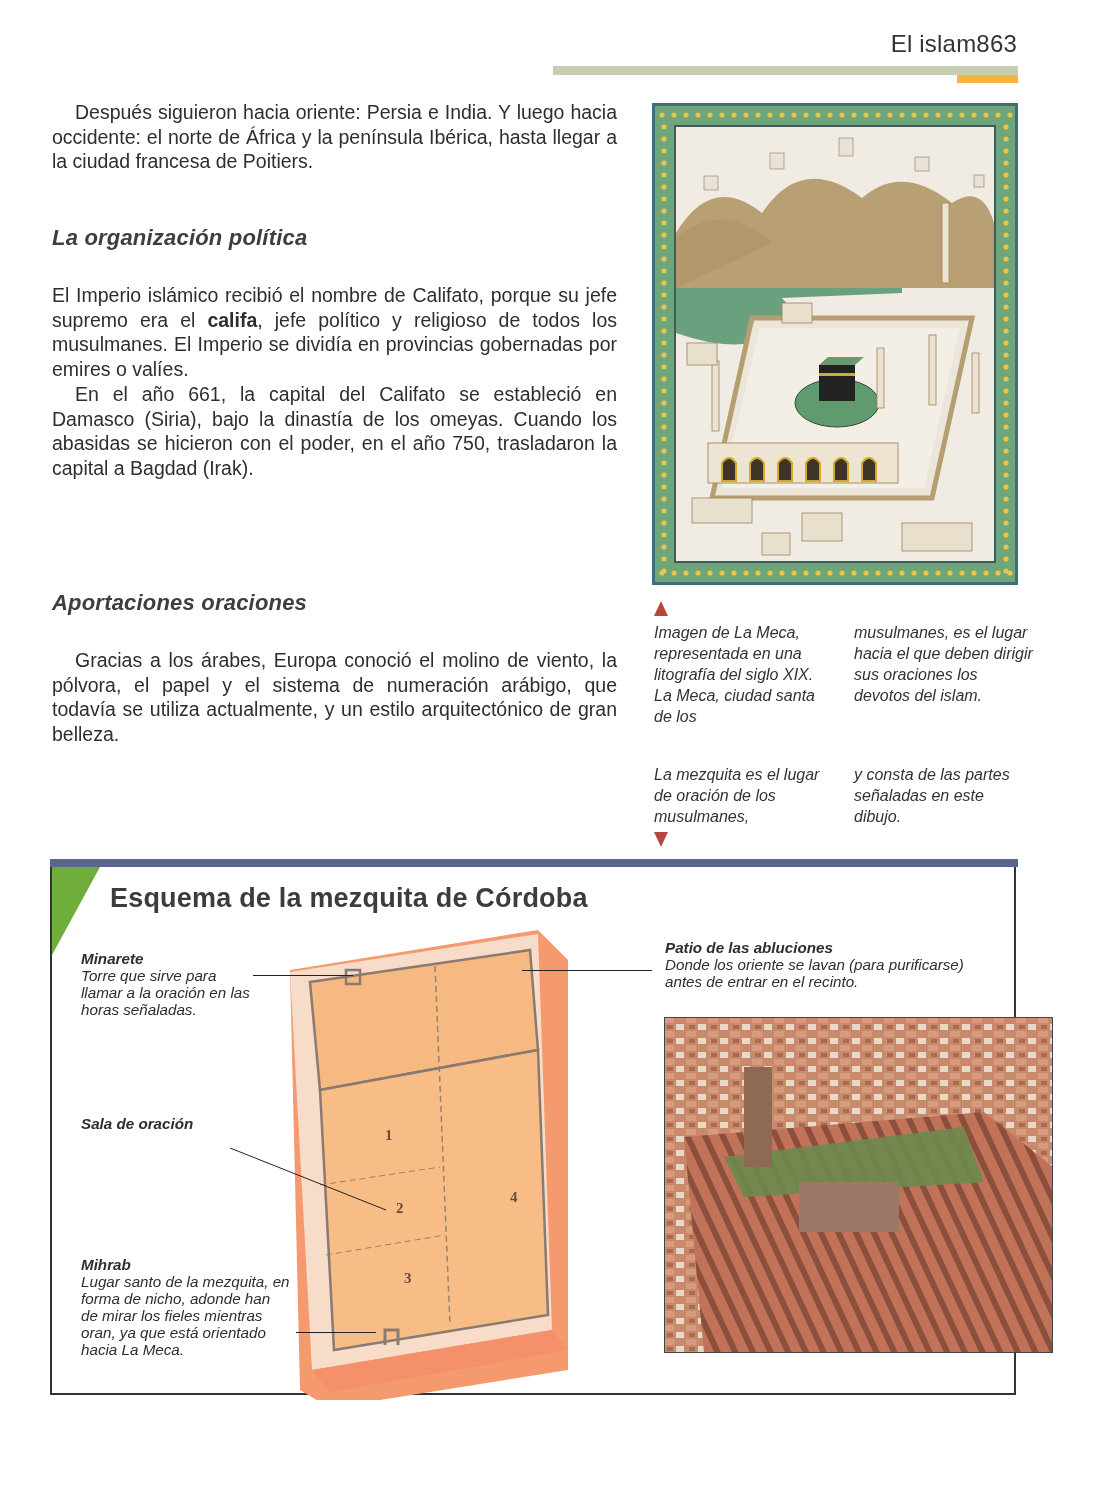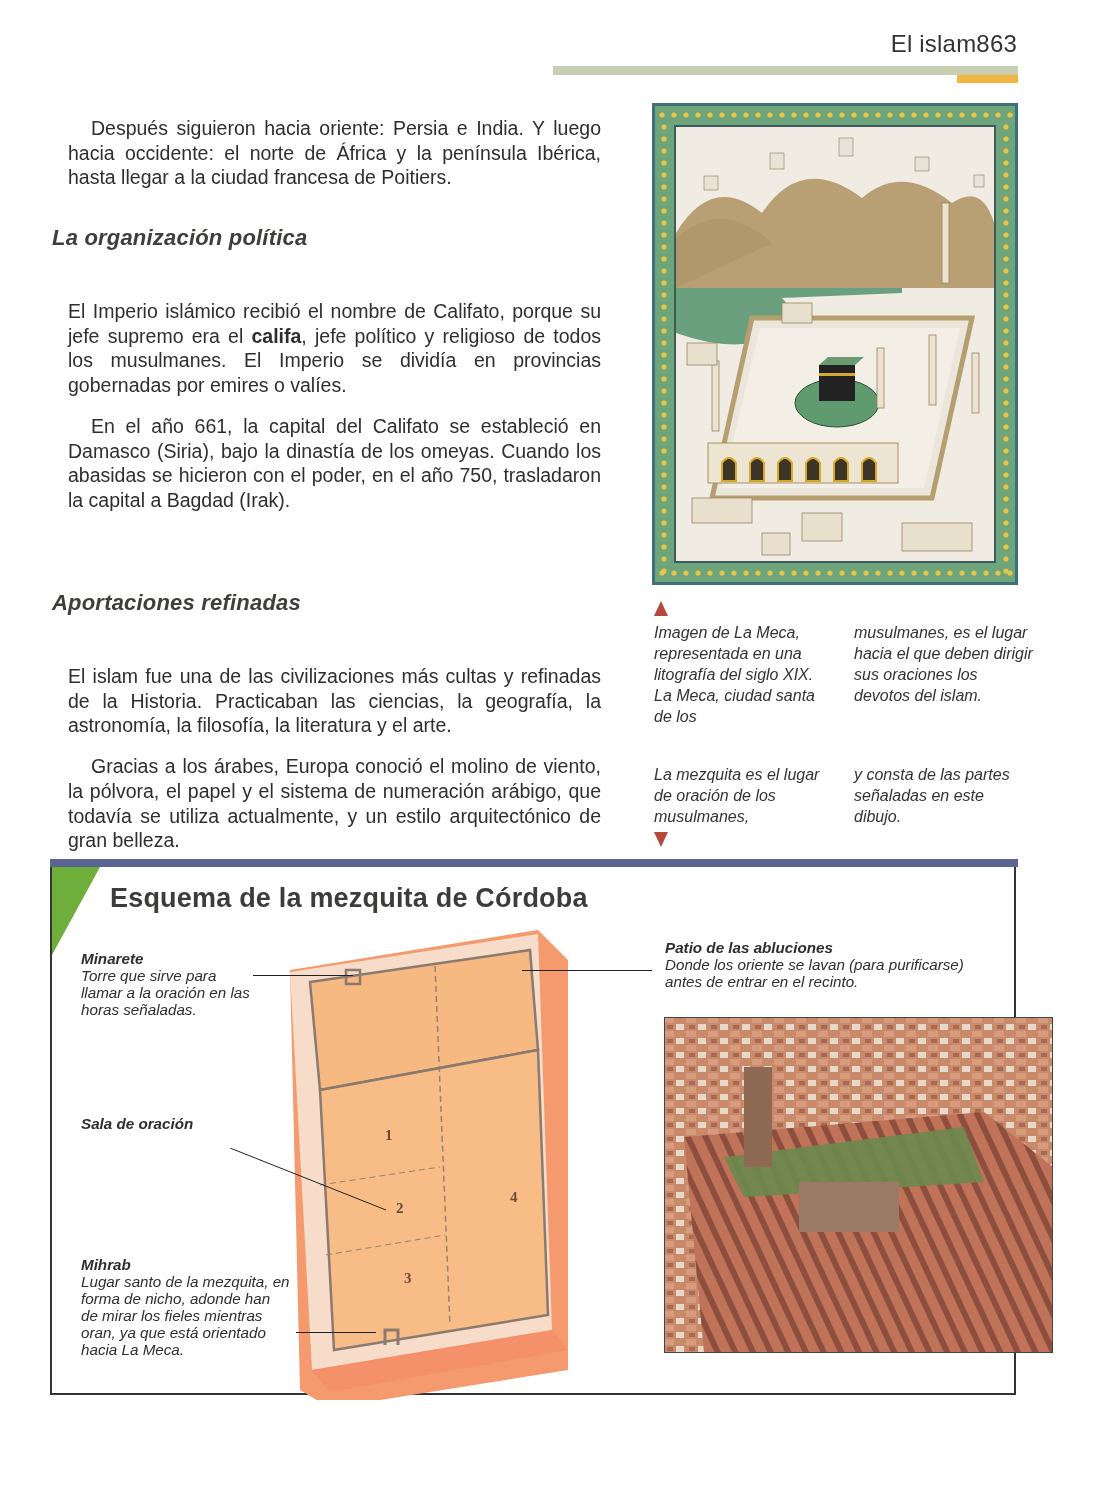--- a/index.html
+++ b/index.html
@@ -7,21 +7,21 @@
          font-family:"Liberation Sans", sans-serif; color:#2b2b2b; }
   .abs { position:absolute; }
   
   .run-head { right:92px; top:30px; font-size:24px; color:#333; letter-spacing:0.2px; }
   .run-head .num { }
   .head-rule { left:553px; top:66px; width:465px; height:9px; background:#c8ceb1; }
   .head-accent { left:957px; top:75px; width:61px; height:8px; background:#f3b440; }
   
   .para { left:52px; width:565px; font-size:19.5px; line-height:24.7px; color:#2e2e2e;
           text-align:justify; margin:0; }
-  .para p { margin:16px; }
+  .para p { margin:0; }
   .para p.ind { text-indent:23px; }
   .para b { font-weight:bold; }
   .h2 { left:52px; font-size:22px; font-weight:bold; font-style:italic; color:#3c3f3a;
         letter-spacing:0.2px; }
   
   .meca { left:652px; top:103px; width:366px; height:482px; }
   
   .tri-up { left:654px; top:601px; width:0; height:0; border-left:7px solid transparent;
             border-right:7px solid transparent; border-bottom:15px solid #b5483b; }
   .tri-down { left:654px; top:832px; width:0; height:0; border-left:7px solid transparent;
@@ -50,23 +50,22 @@
 <div class="abs para" style="top:100px;">
   <p class="ind">Después siguieron hacia oriente: Persia e India. Y luego hacia occidente: el norte de África y la península Ibérica, hasta llegar a la ciudad francesa de Poitiers.</p>
 </div>
 
 <div class="abs h2" style="top:225px;">La organización política</div>
 <div class="abs para" style="top:283px;">
   <p><span>El Imperio islámico recibió el nombre de Califato, porque su jefe supremo era el </span><b>califa</b><span>, jefe político y religioso de todos los musulmanes. El Imperio se dividía en provincias gobernadas por emires o valíes.</span></p>
   <p class="ind">En el año 661, la capital del Califato se estableció en Damasco (Siria), bajo la dinastía de los omeyas. Cuando los abasidas se hicieron con el poder, en el año 750, trasladaron la capital a Bagdad (Irak).</p>
 </div>
 
-<div class="abs h2" style="top:590px;">Aportaciones refinadas</div>
+<div class="abs h2" style="top:590px;">Aportaciones oraciones</div>
 <div class="abs para" style="top:648px;">
-  <p>El islam fue una de las civilizaciones más cultas y refinadas de la Historia. Practicaban las ciencias, la geografía, la astronomía, la filosofía, la literatura y el arte.</p>
   <p class="ind">Gracias a los árabes, Europa conoció el molino de viento, la pólvora, el papel y el sistema de numeración arábigo, que todavía se utiliza actualmente, y un estilo arquitectónico de gran belleza.</p>
 </div>
 
 <svg class="abs meca" viewBox="0 0 366 482">
   <rect x="0" y="0" width="366" height="482" fill="#3f6f7a"></rect>
   <rect x="3" y="3" width="360" height="476" fill="#6fa57a"></rect>
   <g fill="#e6c34a">
     
   </g>
   <g id="border-dots" fill="#e8c64a">

